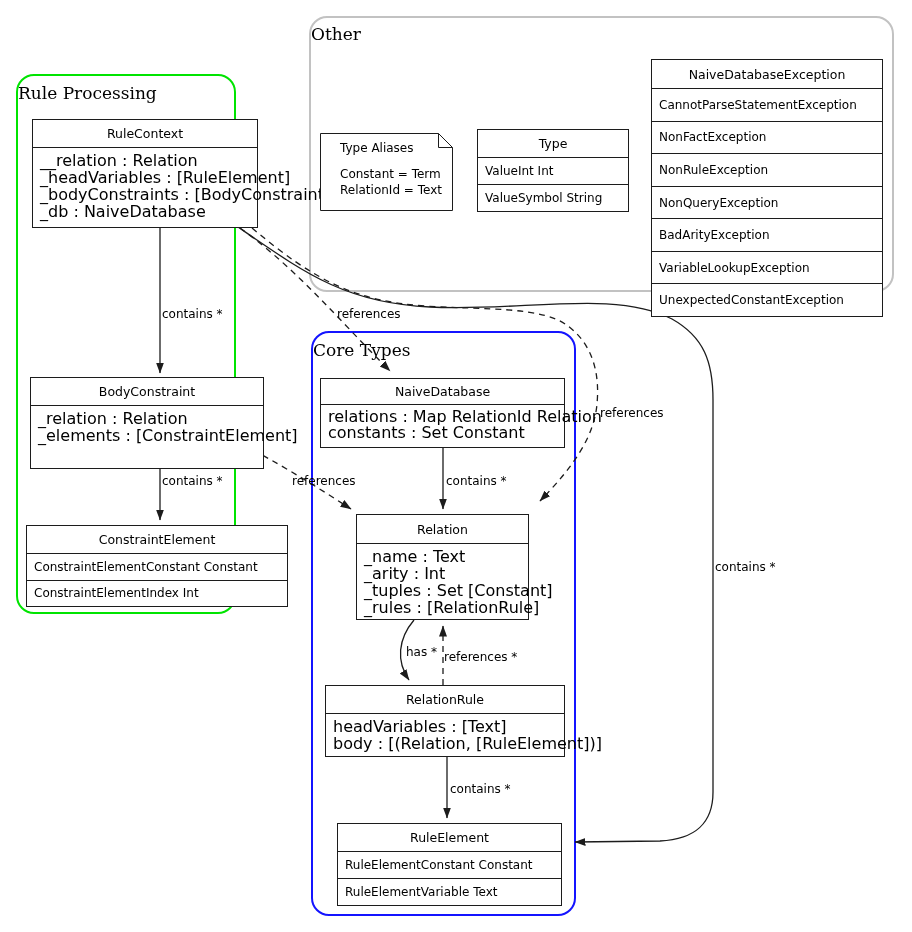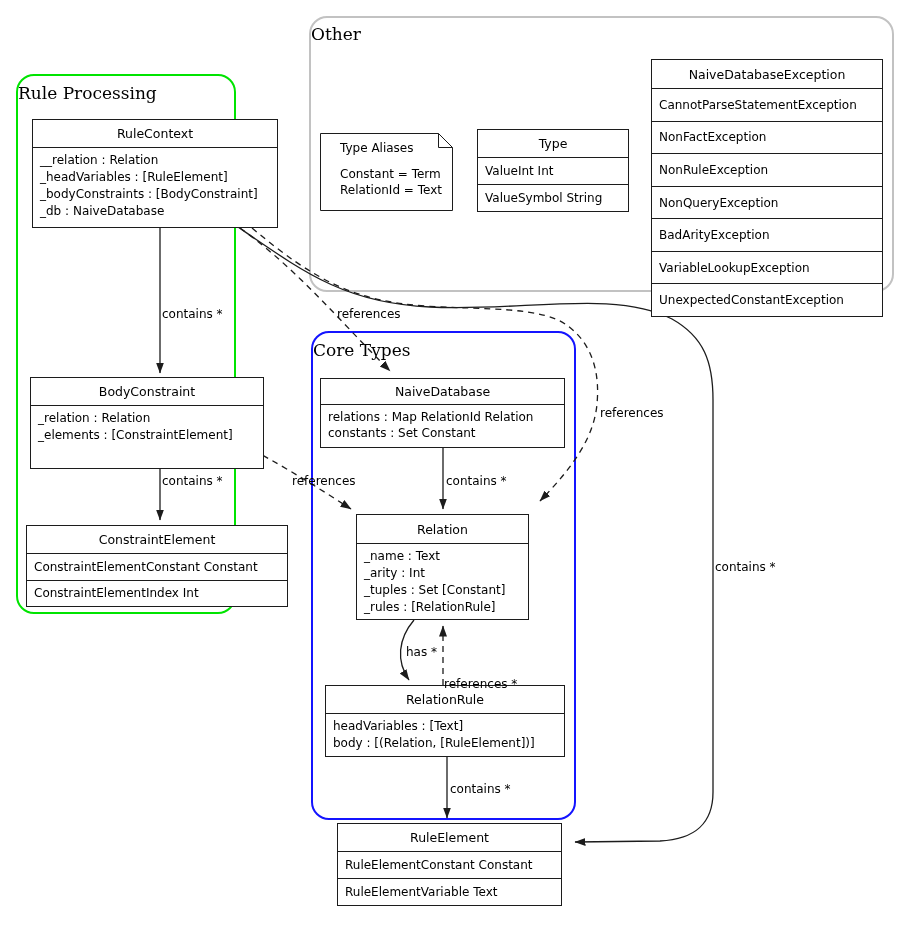--- a/index.html
+++ b/index.html
@@ -17,21 +17,21 @@
     font-family:"DejaVu Serif","Liberation Serif",serif;font-size:17px;line-height:20px;
   }
   .box{
     position:absolute;box-sizing:border-box;background:#ffffff;border:1px solid #1c1c1c;
     z-index:2;display:flex;flex-direction:column;
   }
   .hdr{
     flex:0 0 auto;display:flex;align-items:center;justify-content:center;
     border-bottom:1px solid #1c1c1c;font-size:12.5px;white-space:nowrap;
   }
-  .attrs{flex:1 1 auto;padding:4px 7px 0 7px;font-size:12px;line-height:17px;white-space:nowrap;}
+  .attrs{flex:1 1 auto;padding:4px 7px 0 7px;font-size:16px;line-height:17px;white-space:nowrap;}
   .vrow{
     flex:1 1 0;display:flex;align-items:center;padding:0 7px;font-size:12px;white-space:nowrap;
     border-bottom:1px solid #1c1c1c;
   }
   .vrow:last-child{border-bottom:none;}
   .elabel{position:absolute;font-size:12px;line-height:14px;white-space:nowrap;z-index:3;}
   .note{position:absolute;z-index:2;}
   .note .ntext{
     position:absolute;left:0;top:0;width:100%;height:100%;box-sizing:border-box;
     padding:7px 0 0 20px;font-size:12px;line-height:16px;white-space:nowrap;
@@ -44,21 +44,21 @@
 <body>
 
 <div class="canvas">
 
   <div class="group g-rp" style="left:16px;top:74px;width:220px;height:540px">
     <div class="gtitle" style="top:7px">Rule Processing</div>
   </div>
   <div class="group g-other" style="left:309px;top:16px;width:585px;height:276px">
     <div class="gtitle" style="top:6px">Other</div>
   </div>
-  <div class="group g-ct" style="left:311px;top:331px;width:265px;height:489px">
+  <div class="group g-ct" style="left:311px;top:331px;width:265px;height:585px">
     <div class="gtitle" style="top:7px">Core Types</div>
   </div>
 
   <svg class="edges" viewBox="0 0 912 932">
     <defs>
       <marker id="arrow" markerWidth="12" markerHeight="9" refX="10.5" refY="4" orient="auto" markerUnits="userSpaceOnUse">
         <path d="M0,0 L11,4 L0,8 Z" fill="#1c1c1c"></path>
       </marker>
     </defs>
     <path class="solid" d="M160,228 L160,373" marker-end="url(#arrow)"></path>
@@ -66,21 +66,21 @@
     <path class="dashed" d="M252,228 C315,281 355,301 425,306 C485,310 542,306 568,326 C592,344 600,372 597,404 C594,438 572,468 540,501" marker-end="url(#arrow)"></path>
     <path class="solid" d="M238,227 C305,273 345,303 430,307 C520,312 615,289 672,319 C704,337 713,362 713,400 L713,792 C713,823 696,839 660,841 L575,842" marker-end="url(#arrow)"></path>
     <path class="solid" d="M160,450 L160,520" marker-end="url(#arrow)"></path>
     <path class="dashed" d="M253,450 C290,470 320,489 351,509" marker-end="url(#arrow)"></path>
     <path class="solid" d="M443,448 L443,509" marker-end="url(#arrow)"></path>
     <path class="solid" d="M414,620 C398,639 396,661 409,680" marker-end="url(#arrow)"></path>
     <path class="dashed" d="M443,685 L443,626" marker-end="url(#arrow)"></path>
     <path class="solid" d="M447,757 L447,818" marker-end="url(#arrow)"></path>
   </svg>
 
-  <div class="box" style="left:32px;top:119px;width:246px;height:109px">
+  <div class="box" style="left:32px;top:119px;width:226px;height:109px">
     <div class="hdr" style="height:27px">RuleContext</div>
     <div class="attrs">
       <div>__relation : Relation</div>
       <div>_headVariables : [RuleElement]</div>
       <div>_bodyConstraints : [BodyConstraint]</div>
       <div>_db : NaiveDatabase</div>
     </div>
   </div>
 
   <div class="box" style="left:30px;top:377px;width:234px;height:92px">
@@ -160,16 +160,16 @@
   </div>
 
   <div class="elabel" style="left:162px;top:307px">contains *</div>
   <div class="elabel" style="left:337px;top:307px">references</div>
   <div class="elabel" style="left:600px;top:406px">references</div>
   <div class="elabel" style="left:715px;top:560px">contains *</div>
   <div class="elabel" style="left:162px;top:474px">contains *</div>
   <div class="elabel" style="left:292px;top:474px">references</div>
   <div class="elabel" style="left:446px;top:474px">contains *</div>
   <div class="elabel" style="left:406px;top:645px">has *</div>
-  <div class="elabel" style="left:444px;top:677px">references *</div>
+  <div class="elabel" style="left:444px;top:650px">references *</div>
   <div class="elabel" style="left:450px;top:782px">contains *</div>
 
 </div>
 
 </body></html>

